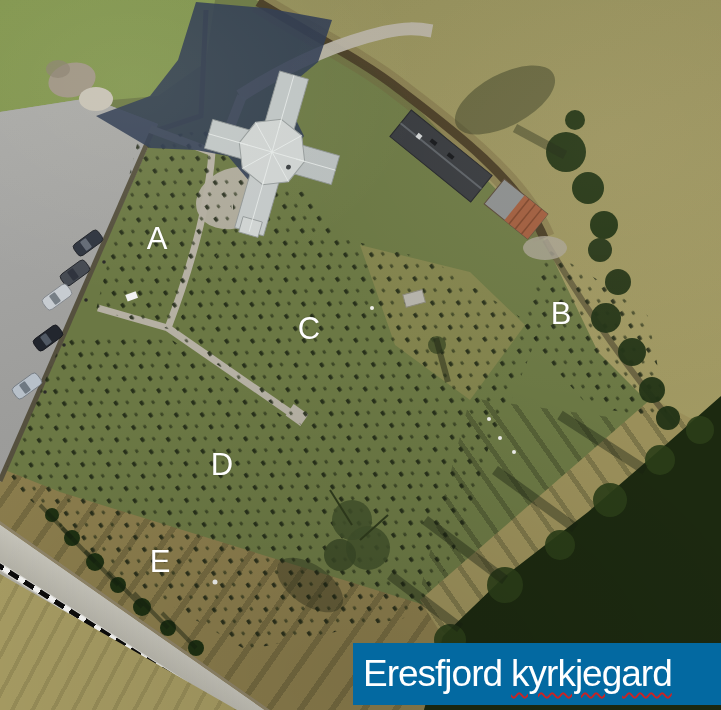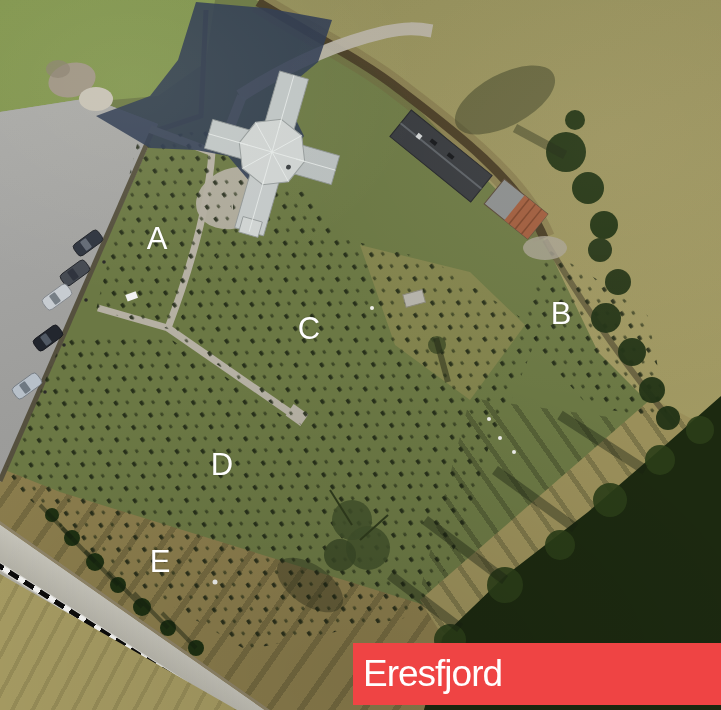--- a/index.html
+++ b/index.html
@@ -70,21 +70,21 @@
     text-shadow:0 0 2px rgba(0,0,0,.25);
     user-select:none;
   }
   .label-a{left:157px;top:238px;}
   .label-b{left:561px;top:313px;}
   .label-c{left:309px;top:328px;}
   .label-d{left:222px;top:464px;}
   .label-e{left:160px;top:561px;}
   .title-box{
     position:absolute;left:353px;top:643px;width:368px;height:62px;
-    background:#ef4444;color:#fff;
+    background:#0369a1;color:#fff;
     display:flex;align-items:center;
     padding:0 6px 0 10px;
     font-size:37px;letter-spacing:-1px;white-space:nowrap;overflow:hidden;
   }
   .title-box .w1{margin-right:9px;}
   .title-box .w2{
     text-decoration-line:underline;
     text-decoration-style:wavy;
     text-decoration-color:#cc2222;
     text-decoration-thickness:2px;
@@ -299,15 +299,16 @@
   <div class="layer photo-tint"></div>
 
   <div class="map-label label-a">A</div>
   <div class="map-label label-b">B</div>
   <div class="map-label label-c">C</div>
   <div class="map-label label-d">D</div>
   <div class="map-label label-e">E</div>
 
   <div class="title-box">
     <span class="w1">Eresfjord</span>
+    <span class="w2">kyrkjegard</span>
   </div>
 
 </div>
 
 </body></html>

